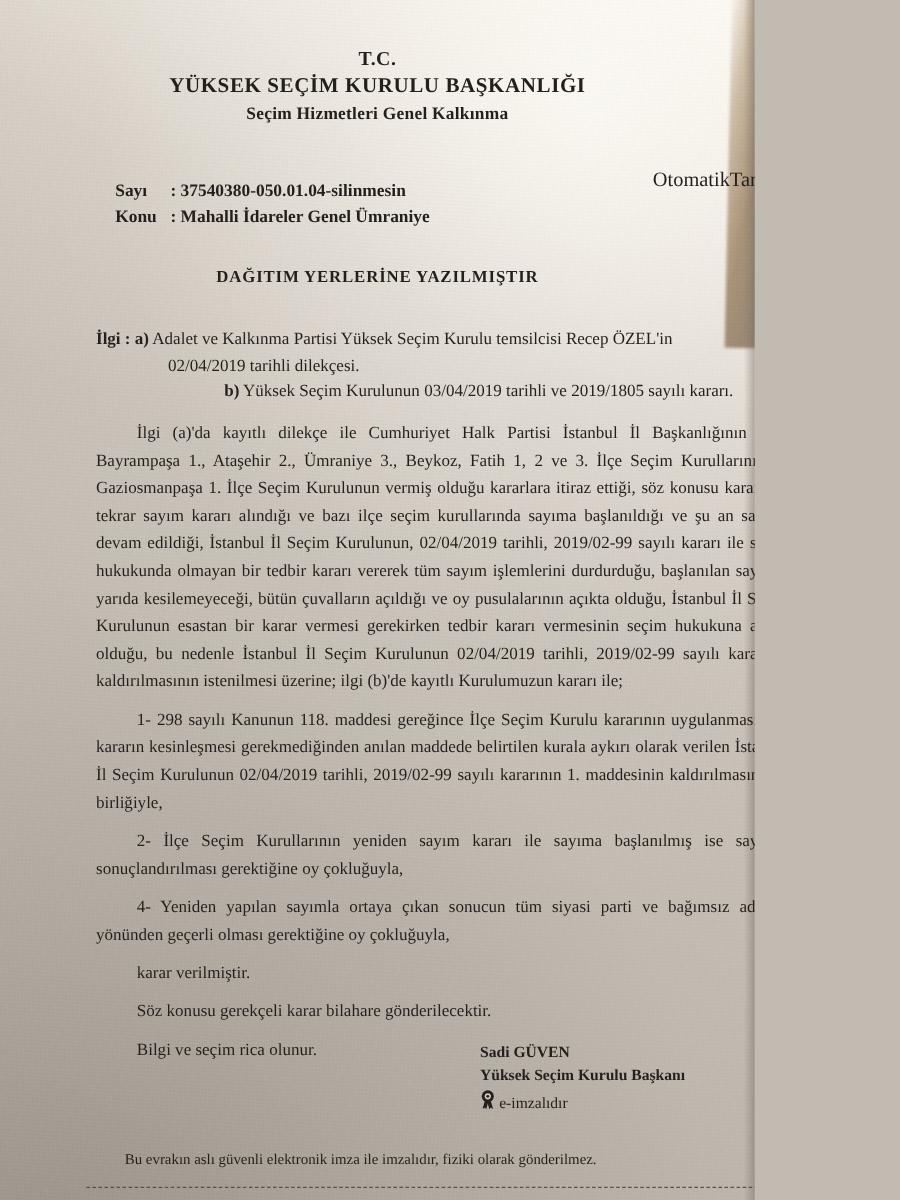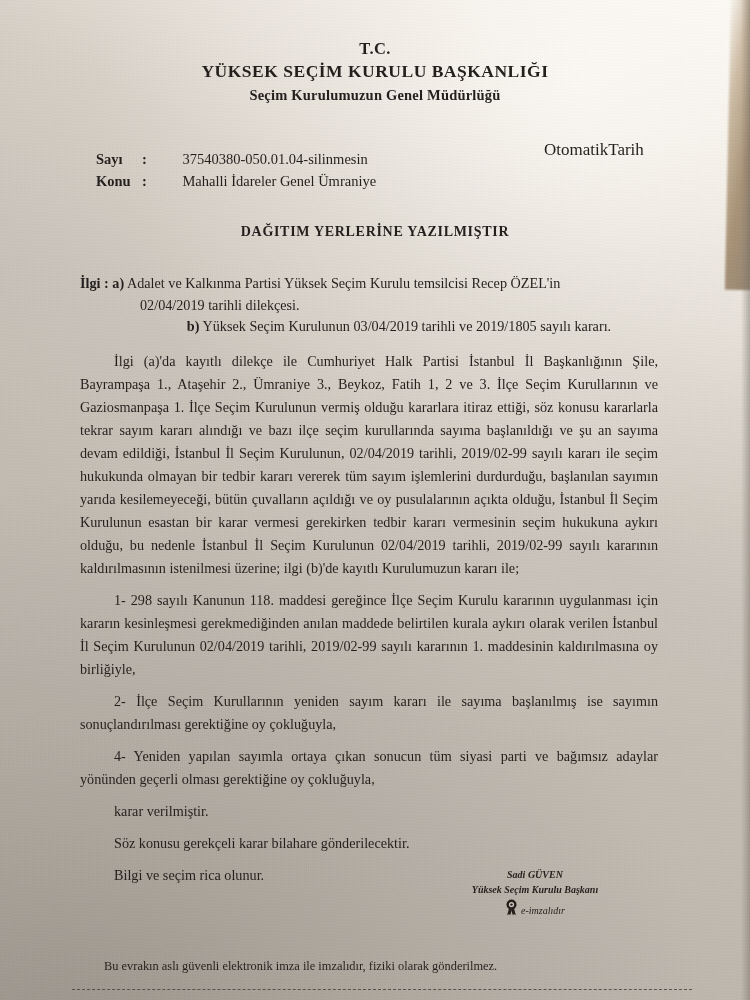--- a/index.html
+++ b/index.html
@@ -11,21 +11,21 @@
     height: 1000px;
     overflow: hidden;
     background: #c2bbb2;
     font-family: "Liberation Serif", "DejaVu Serif", serif;
     color: #231f1c;
   }
 
   
   #page {
     position: relative;
-    width: 750px;
+    width: 629px;
     height: 1000px;
     overflow: hidden;
     background: #c5beb5;
   }
   
   #light-a {
     position: absolute; inset: 0;
     background: linear-gradient(207deg,
         rgba(255,252,246,0.95) 0%,
         rgba(252,247,239,0.70) 14%,
@@ -125,21 +125,21 @@
     line-height: 1.55;
   }
   .meta-row { white-space: nowrap; }
   .meta-label {
     font-weight: bold;
     display: inline-block;
     width: 46px;
     margin-left: 16px;
   }
   .meta-colon { font-weight: bold; }
-  .meta-value { font-weight: normal; margin-left: 32px; }
+  .meta-value { font-weight: bold; }
 
   .auto-date {
     position: absolute;
     left: 544px;
     top: 140px;
     font-size: 17px;
   }
 
   .dist-title {
     position: absolute;
@@ -188,24 +188,22 @@
     text-indent: 34px;
     margin: 0 0 9px 0;
   }
   .para.plain { text-indent: 34px; text-align: left; }
 
   .sign-block {
     position: absolute;
     left: 400px;
     top: 868px;
     width: 270px;
-    text-align: center;
-    font-size: 10px;
+    font-size: 13px;
     line-height: 1.45;
-    font-style: italic;
   }
   .sign-name { font-weight: bold; }
   .sign-title { font-weight: bold; }
   .sign-eimza {
     margin-top: 2px;
     white-space: nowrap;
   }
   .seal-icon {
     display: inline-block;
     vertical-align: -2px;
@@ -238,21 +236,21 @@
   <div id="light-c"></div>
   <div id="edge-strip"></div>
   <div id="edge-strip2"></div>
   <div id="grain"></div>
 
   <div id="content">
 
     <div class="doc-header">
       <div class="hdr-tc">T.C.</div>
       <div class="hdr-main">YÜKSEK SEÇİM KURULU BAŞKANLIĞI</div>
-      <div class="hdr-sub">Seçim Kurulumuzun Genel Müdürlüğü</div>
+      <div class="hdr-sub">Seçim Hizmetleri Genel Kalkınma</div>
     </div>
 
     <div class="meta-block">
       <div class="meta-row">
         <span class="meta-label">Sayı</span><span class="meta-colon">:</span>
         <span class="meta-value">37540380-050.01.04-silinmesin</span>
       </div>
       <div class="meta-row">
         <span class="meta-label">Konu</span><span class="meta-colon">:</span>
         <span class="meta-value">Mahalli İdareler Genel Ümraniye</span>

